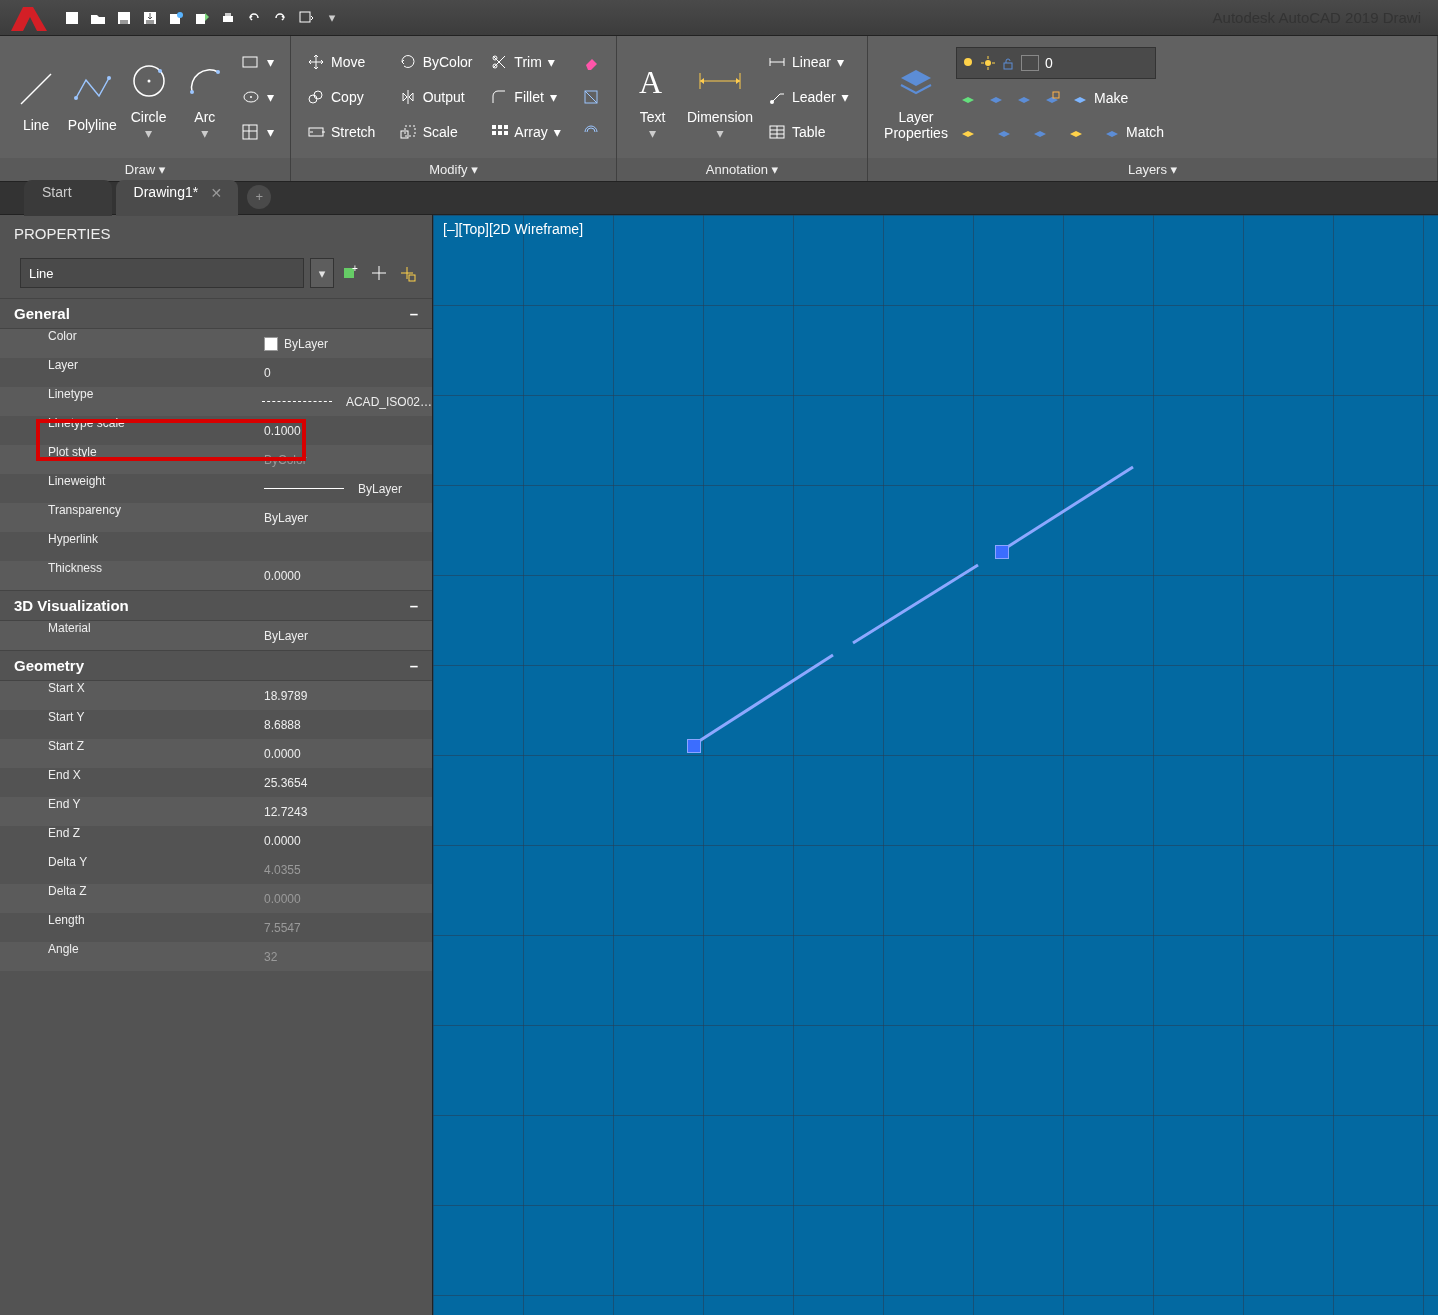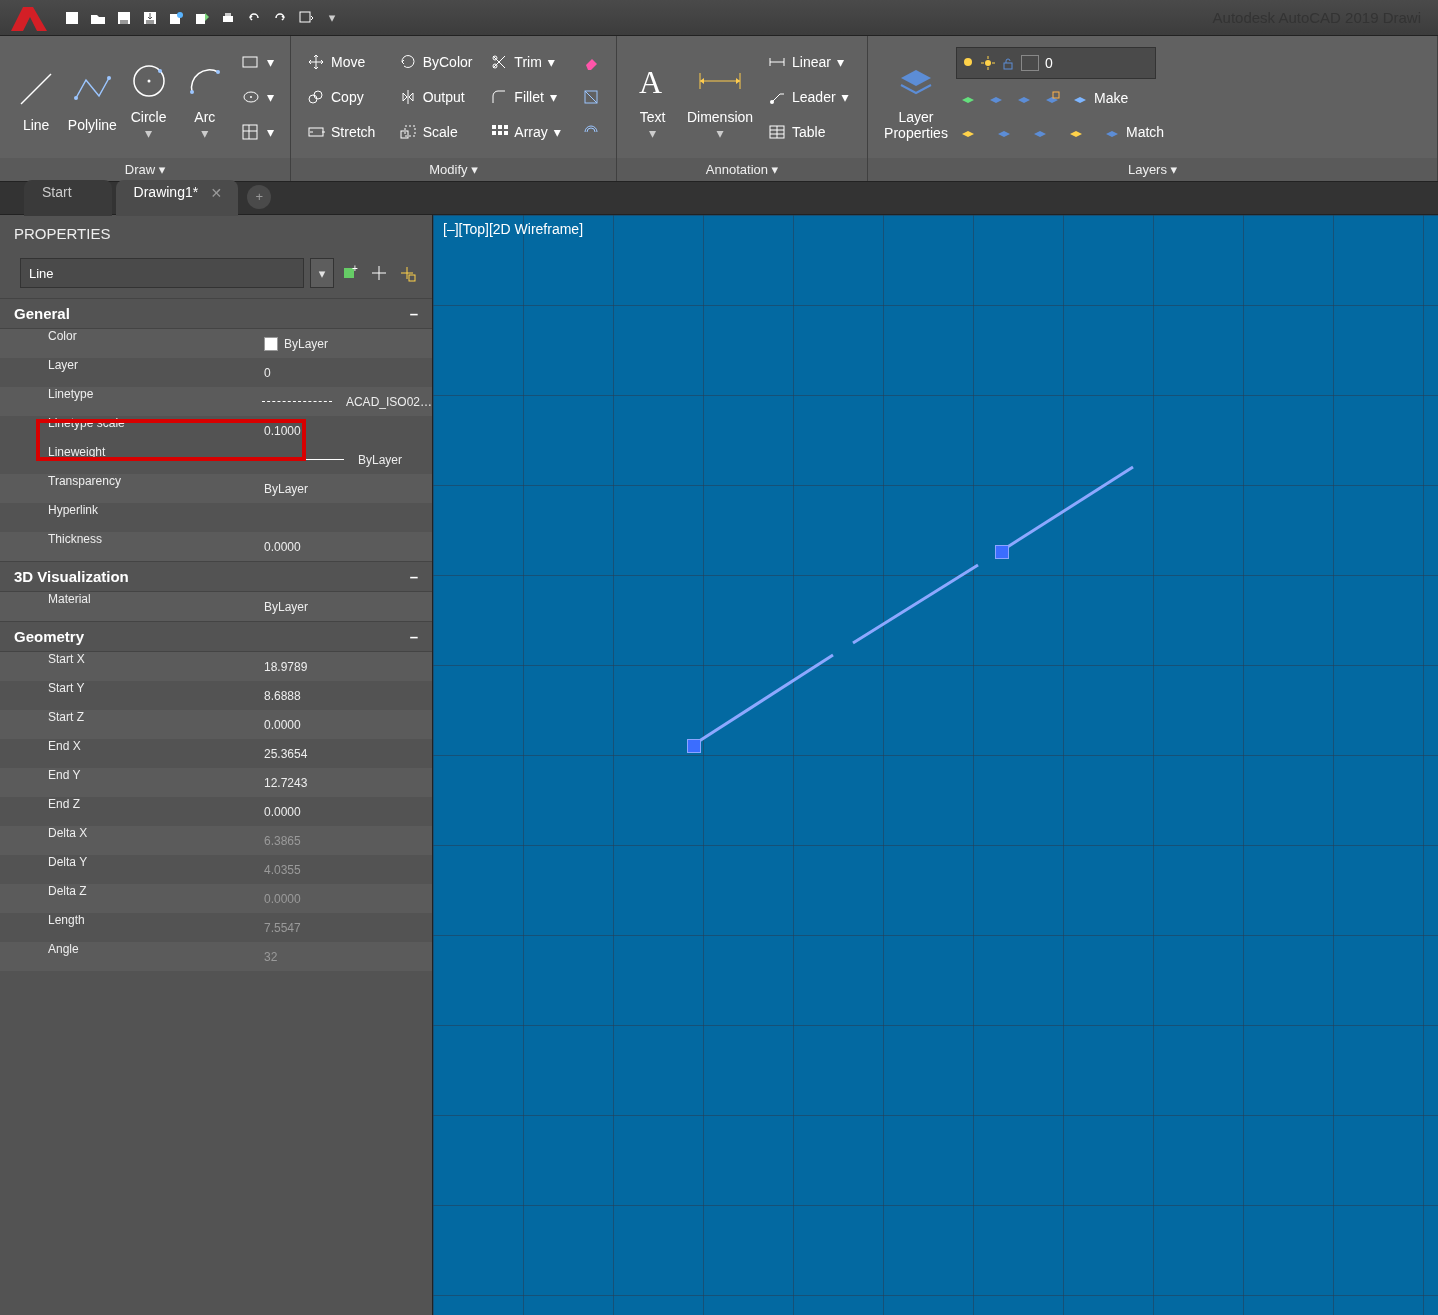--- a/index.html
+++ b/index.html
@@ -471,20 +471,24 @@
             <div class="prop-lbl">Linetype</div>
             <div class="prop-val">
               <span class="dash"></span>
               <span>ACAD_ISO02…</span>
             </div>
           </div>
         <div class="prop-row">
             <div class="prop-lbl">Linetype scale</div>
             <div class="prop-val">0.1000</div>
           </div>
+        <div class="prop-row alt">
+            <div class="prop-lbl">Plot style</div>
+            <div class="prop-val dim">ByColor</div>
+          </div>
         <div class="prop-row">
             <div class="prop-lbl">Lineweight</div>
             <div class="prop-val">
               <span class="solidline"></span>
               <span>ByLayer</span>
             </div>
           </div>
         <div class="prop-row alt">
             <div class="prop-lbl">Transparency</div>
             <div class="prop-val">ByLayer</div>
@@ -527,24 +531,20 @@
             <div class="prop-lbl">End X</div>
             <div class="prop-val">25.3654</div>
           </div>
         <div class="prop-row alt">
             <div class="prop-lbl">End Y</div>
             <div class="prop-val">12.7243</div>
           </div>
         <div class="prop-row">
             <div class="prop-lbl">End Z</div>
             <div class="prop-val">0.0000</div>
-          </div>
-        <div class="prop-row alt">
-            <div class="prop-lbl">Delta X</div>
-            <div class="prop-val dim">6.3865</div>
           </div>
         <div class="prop-row">
             <div class="prop-lbl">Delta Y</div>
             <div class="prop-val dim">4.0355</div>
           </div>
         <div class="prop-row alt">
             <div class="prop-lbl">Delta Z</div>
             <div class="prop-val dim">0.0000</div>
           </div>
         <div class="prop-row">

